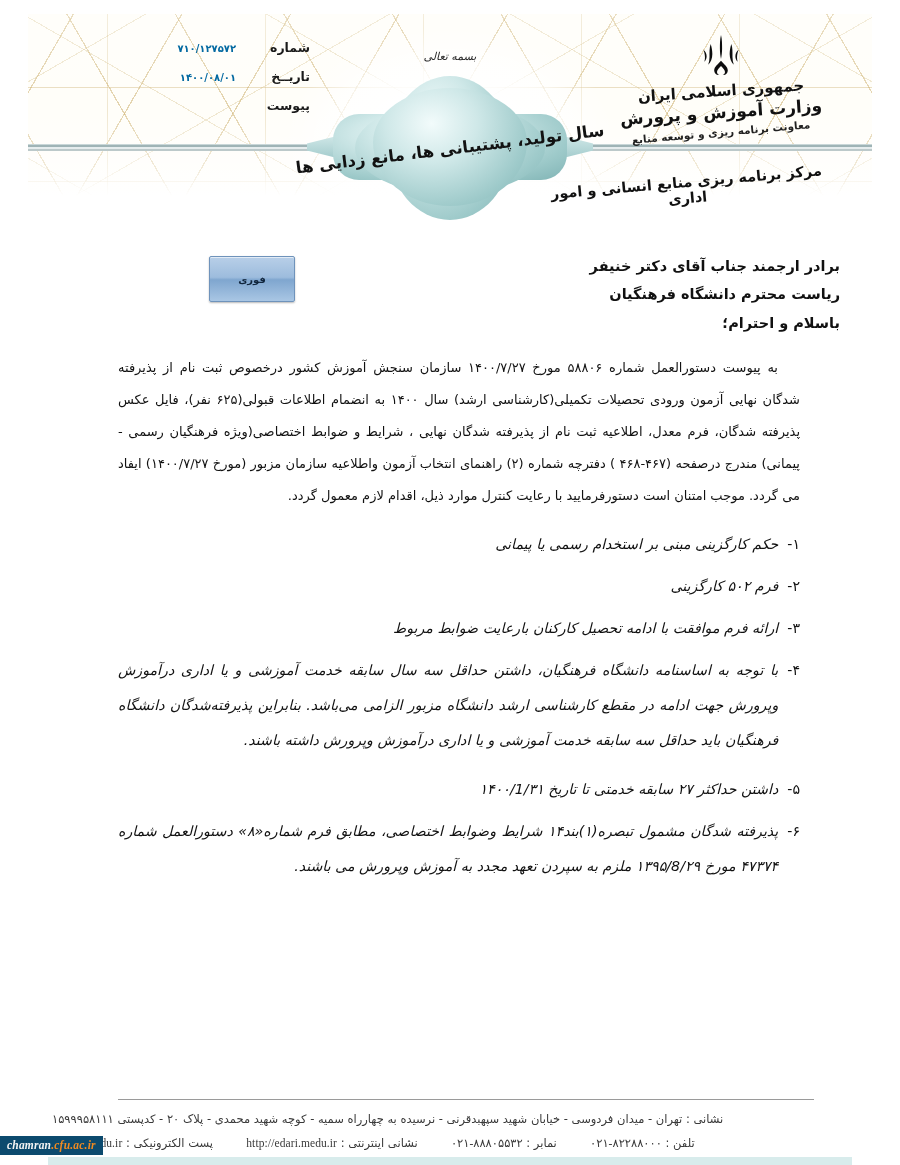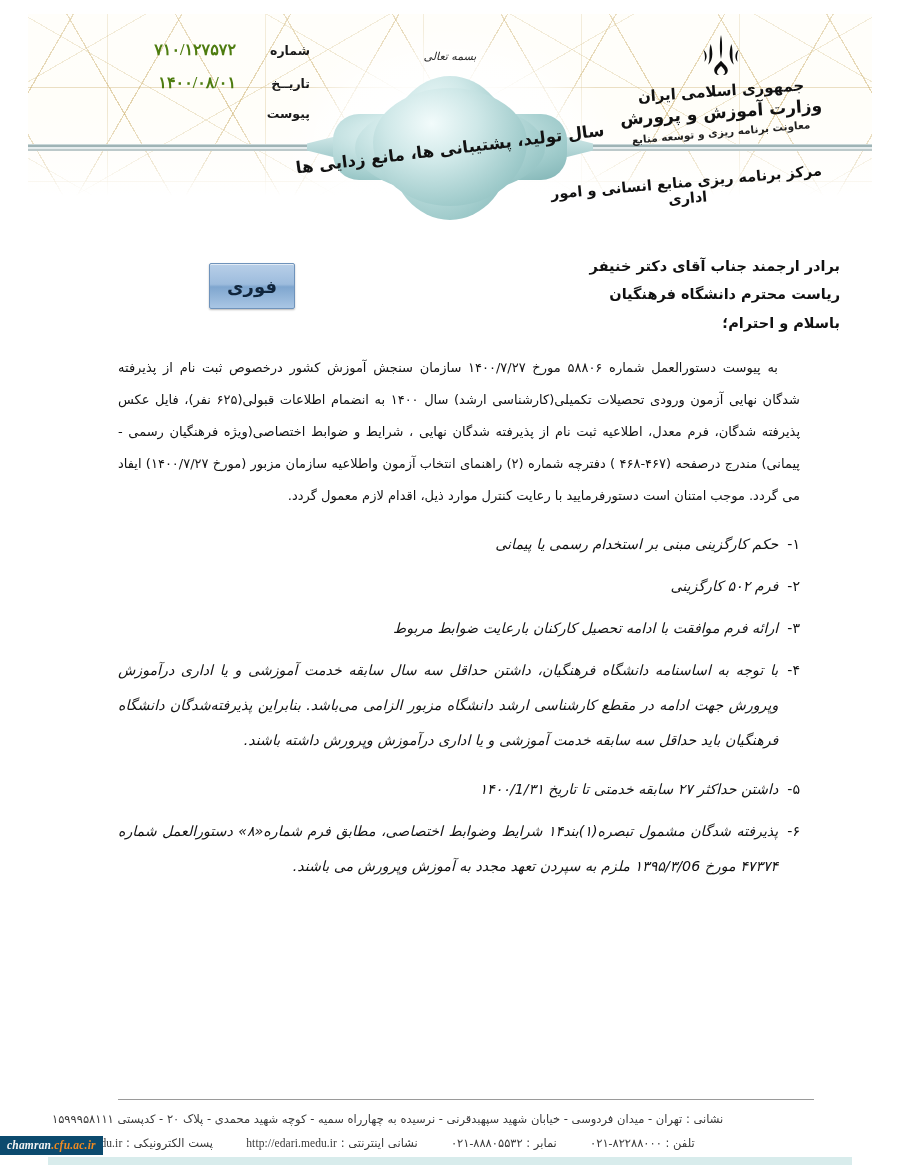--- a/index.html
+++ b/index.html
@@ -52,21 +52,21 @@
     background:linear-gradient(to bottom,#c9d7d8 0 1px,#9fb4b6 1px 3px,#e6edee 3px 5px,#bcc9ca 5px 7px);
   }
 
   
   .meta{
     position:absolute;right:auto;left:32px;top:26px;width:250px;
     text-align:right;direction:rtl;
   }
   .meta-row{display:flex;justify-content:flex-start;align-items:baseline;margin-bottom:14px;gap:18px;}
   .meta-label{font-weight:700;font-size:12.5px;letter-spacing:.5px;color:#1a1a1a;min-width:56px;text-align:right;}
-  .meta-value{font-size:16px;font-weight:600;color:#4d7c0f;letter-spacing:.4px;font-family:Liberation Serif, serif;}
+  .meta-value{font-size:10px;font-weight:600;color:#0369a1;letter-spacing:.4px;}
 
   
   .besmeh{
     position:absolute;left:50%;transform:translateX(-50%);top:36px;
     font-size:11px;color:#2a2a2a;font-style:italic;letter-spacing:.5px;
     font-family:"DejaVu Sans","Liberation Sans",sans-serif;
   }
   .cartouche-wrap{
     position:absolute;left:50%;transform:translateX(-50%);top:60px;
     width:246px;height:150px;
@@ -107,26 +107,26 @@
   }
 
   
   .addressee{
     position:absolute;right:60px;top:252px;width:450px;
     text-align:right;direction:rtl;
   }
   .addressee div{font-size:14.5px;font-weight:700;line-height:1.95;color:#111;}
 
   .urgent{
-    position:absolute;left:209px;top:263px;width:84px;height:44px;
+    position:absolute;left:209px;top:256px;width:84px;height:44px;
     background:linear-gradient(to bottom,#b8cfe8 0%,#9dbcdd 46%,#7fa6cf 52%,#a9c6e4 100%);
     border:1px solid #6f93bb;border-radius:2px;
     box-shadow:0 1px 2px rgba(0,0,0,.28), inset 0 1px 0 rgba(255,255,255,.6);
     display:flex;align-items:center;justify-content:center;
-    font-size:18px;font-weight:700;color:#10253c;direction:rtl;
+    font-size:10px;font-weight:700;color:#10253c;direction:rtl;
   }
 
   
   .body{
     position:absolute;right:0;left:0;top:352px;
     padding:0 100px 0 118px;
     direction:rtl;text-align:justify;
   }
   .para{
     font-size:13px;line-height:2.47;color:#111;text-align:justify;
@@ -255,21 +255,21 @@
     </ol>
 
 
     <ol class="items">
       <li>
         <span class="num">۵-</span>
         <span class="txt">داشتن حداکثر ۲۷ سابقه خدمتی تا تاریخ ۱۴۰۰/1/۳۱</span>
       </li>
       <li>
         <span class="num">۶-</span>
-        <span class="txt">پذیرفته شدگان مشمول تبصره(۱)بند۱۴ شرایط وضوابط اختصاصی، مطابق فرم شماره«۸» دستورالعمل شماره ۴۷۳۷۴ مورخ ۱۳۹۵/۳/06 ملزم به سپردن تعهد مجدد به آموزش وپرورش می باشند.</span>
+        <span class="txt">پذیرفته شدگان مشمول تبصره(۱)بند۱۴ شرایط وضوابط اختصاصی، مطابق فرم شماره«۸» دستورالعمل شماره ۴۷۳۷۴ مورخ ۱۳۹۵/8/۲۹ ملزم به سپردن تعهد مجدد به آموزش وپرورش می باشند.</span>
       </li>
     </ol>
   </div>
 
   <div class="footer-rule"></div>
   <div class="footer">
     <div class="f-line">نشانی : تهران - میدان فردوسی - خیابان شهید سپهبدقرنی - نرسیده به چهارراه سمیه - کوچه شهید محمدی - پلاک ۲۰ - کدپستی ۱۵۹۹۹۵۸۱۱۱</div>
     <div class="f-line">
       <span>تلفن :</span>
       <span class="ltr">۰۲۱-۸۲۲۸۸۰۰۰</span>

